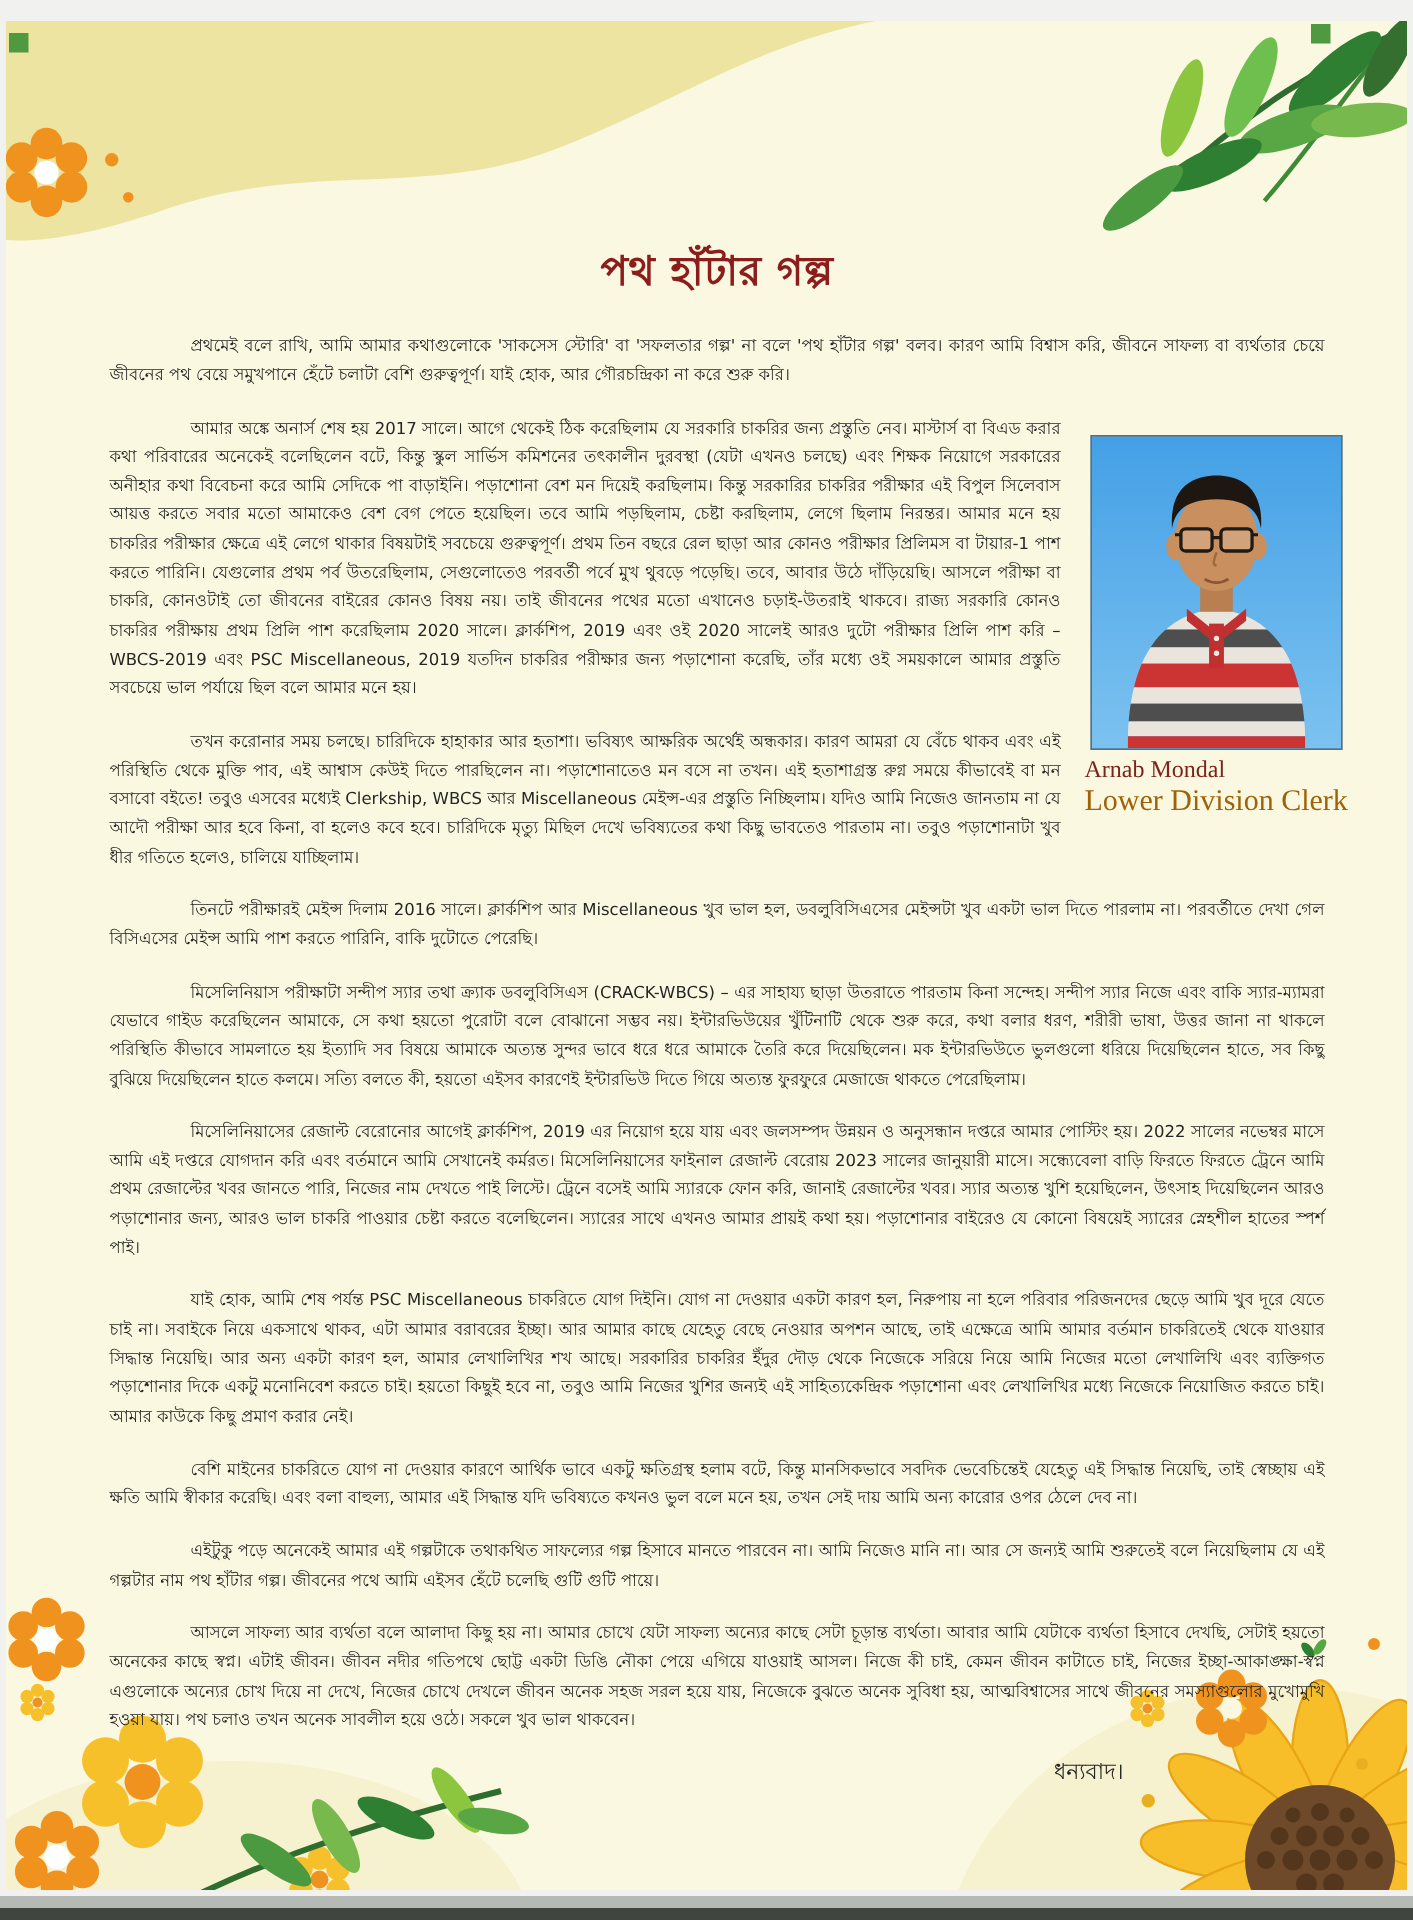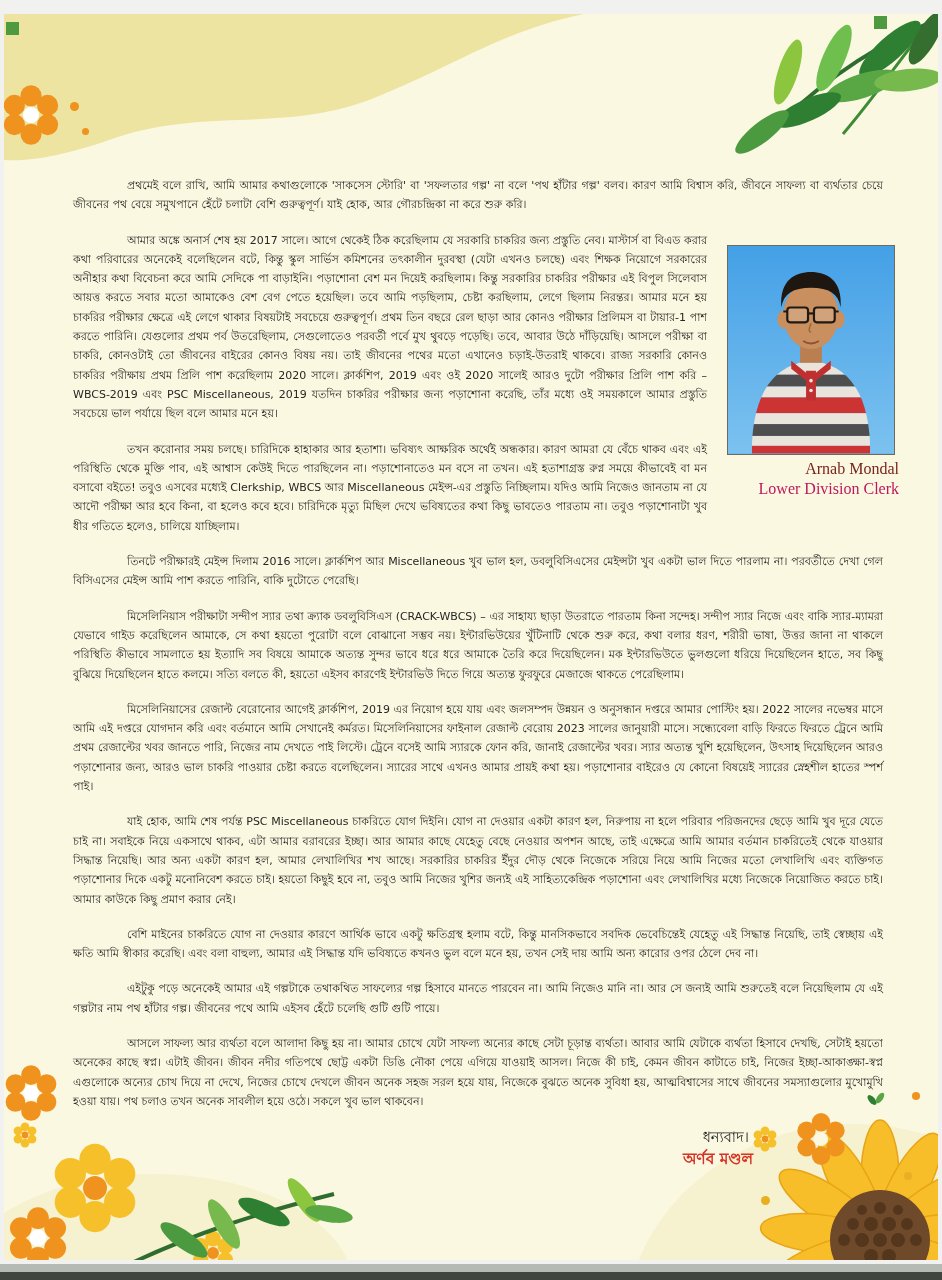--- a/index.html
+++ b/index.html
@@ -27,34 +27,34 @@
   h1.title{
     margin:0 0 14px 0;text-align:center;
     font-size:27px;font-weight:bold;color:#8b1e1c;
     letter-spacing:.5px;
   }
   .body-text p{
     margin:16px;text-align:justify;text-indent:54px;
     font-size:11px;line-height:19.3px;
   }
   .photo-float{
-    float:right;width:176px;margin:14px 0 6px 16px;text-align:right;
+    float:right;width:176px;margin:14px 0 6px 16px;text-align:left;
   }
   .photo-frame{
     width:168px;height:210px;margin:0 auto;
     border:1px solid #6b6b5e;background:#4fa3e3;box-sizing:border-box;
   }
   .photo-frame svg{display:block;width:100%;height:100%;}
   .cap-name{
     font-family:"Liberation Serif","DejaVu Serif",serif;
     font-size:16px;color:#7b241c;margin-top:4px;line-height:20px;
   }
   .cap-role{
     font-family:"Liberation Serif","DejaVu Serif",serif;
-    font-size:16px;color:#be185d;line-height:20px;
+    font-size:20px;color:#a16207;line-height:20px;
   }
   .closing-block{margin-top:10px;text-align:right;font-size:14.6px;line-height:20px;}
   .closing-thanks{padding-right:150px;color:#262624;}
   .signature{padding-right:146px;color:#d63226;font-weight:bold;font-size:15.5px;margin-top:2px;}
 </style>
 </head>
 <body>
 
 <svg width="0" height="0" style="position:absolute" aria-hidden="true">
   <defs>
@@ -177,20 +177,21 @@
     </svg>
   <div class="deco dot" style="left:908px;top:1078px;width:8px;height:8px;background:#f0921e;"></div>
   <div class="deco dot" style="left:757px;top:1182px;width:9px;height:9px;background:#e8b021;"></div>
   <div class="deco dot" style="left:900px;top:1158px;width:8px;height:8px;background:#e8b021;"></div>
   <svg class="deco" style="left:862px;top:1078px;" width="20" height="14" viewBox="0 0 20 14">
     <ellipse cx="6" cy="8" rx="3" ry="6" transform="rotate(-40 6 8)" fill="#2f7f33"></ellipse>
     <ellipse cx="14" cy="6" rx="3" ry="6" transform="rotate(35 14 6)" fill="#59a744"></ellipse>
   </svg>
 
   <div class="content">
+    <h1 class="title">পথ হাঁটার গল্প</h1>
 
     <div class="body-text">
       <p>প্রথমেই বলে রাখি, আমি আমার কথাগুলোকে 'সাকসেস স্টোরি' বা 'সফলতার গল্প' না বলে 'পথ হাঁটার গল্প' বলব। কারণ আমি বিশ্বাস করি, জীবনে সাফল্য বা ব্যর্থতার চেয়ে জীবনের পথ বেয়ে সমুখপানে হেঁটে চলাটা বেশি গুরুত্বপূর্ণ। যাই হোক, আর গৌরচন্দ্রিকা না করে শুরু করি।</p>
 
       <div class="photo-float">
         <div class="photo-frame">
           <svg viewBox="0 0 168 210">
             <defs>
               <linearGradient id="bgblue" x1="0" y1="0" x2="0" y2="1">
                 <stop offset="0" stop-color="#44a0e6"></stop>
@@ -247,20 +248,19 @@
       <p>মিসেলিনিয়াস পরীক্ষাটা সন্দীপ স্যার তথা ক্র্যাক ডবলুবিসিএস (CRACK-WBCS) – এর সাহায্য ছাড়া উতরাতে পারতাম কিনা সন্দেহ। সন্দীপ স্যার নিজে এবং বাকি স্যার-ম্যামরা যেভাবে গাইড করেছিলেন আমাকে, সে কথা হয়তো পুরোটা বলে বোঝানো সম্ভব নয়। ইন্টারভিউয়ের খুঁটিনাটি থেকে শুরু করে, কথা বলার ধরণ, শরীরী ভাষা, উত্তর জানা না থাকলে পরিস্থিতি কীভাবে সামলাতে হয় ইত্যাদি সব বিষয়ে আমাকে অত্যন্ত সুন্দর ভাবে ধরে ধরে আমাকে তৈরি করে দিয়েছিলেন। মক ইন্টারভিউতে ভুলগুলো ধরিয়ে দিয়েছিলেন হাতে, সব কিছু বুঝিয়ে দিয়েছিলেন হাতে কলমে। সত্যি বলতে কী, হয়তো এইসব কারণেই ইন্টারভিউ দিতে গিয়ে অত্যন্ত ফুরফুরে মেজাজে থাকতে পেরেছিলাম।</p>
       <p>মিসেলিনিয়াসের রেজাল্ট বেরোনোর আগেই ক্লার্কশিপ, 2019 এর নিয়োগ হয়ে যায় এবং জলসম্পদ উন্নয়ন ও অনুসন্ধান দপ্তরে আমার পোস্টিং হয়। 2022 সালের নভেম্বর মাসে আমি এই দপ্তরে যোগদান করি এবং বর্তমানে আমি সেখানেই কর্মরত। মিসেলিনিয়াসের ফাইনাল রেজাল্ট বেরোয় 2023 সালের জানুয়ারী মাসে। সন্ধ্যেবেলা বাড়ি ফিরতে ফিরতে ট্রেনে আমি প্রথম রেজাল্টের খবর জানতে পারি, নিজের নাম দেখতে পাই লিস্টে। ট্রেনে বসেই আমি স্যারকে ফোন করি, জানাই রেজাল্টের খবর। স্যার অত্যন্ত খুশি হয়েছিলেন, উৎসাহ দিয়েছিলেন আরও পড়াশোনার জন্য, আরও ভাল চাকরি পাওয়ার চেষ্টা করতে বলেছিলেন। স্যারের সাথে এখনও আমার প্রায়ই কথা হয়। পড়াশোনার বাইরেও যে কোনো বিষয়েই স্যারের স্নেহশীল হাতের স্পর্শ পাই।</p>
       <p>যাই হোক, আমি শেষ পর্যন্ত PSC Miscellaneous চাকরিতে যোগ দিইনি। যোগ না দেওয়ার একটা কারণ হল, নিরুপায় না হলে পরিবার পরিজনদের ছেড়ে আমি খুব দূরে যেতে চাই না। সবাইকে নিয়ে একসাথে থাকব, এটা আমার বরাবরের ইচ্ছা। আর আমার কাছে যেহেতু বেছে নেওয়ার অপশন আছে, তাই এক্ষেত্রে আমি আমার বর্তমান চাকরিতেই থেকে যাওয়ার সিদ্ধান্ত নিয়েছি। আর অন্য একটা কারণ হল, আমার লেখালিখির শখ আছে। সরকারির চাকরির ইঁদুর দৌড় থেকে নিজেকে সরিয়ে নিয়ে আমি নিজের মতো লেখালিখি এবং ব্যক্তিগত পড়াশোনার দিকে একটু মনোনিবেশ করতে চাই। হয়তো কিছুই হবে না, তবুও আমি নিজের খুশির জন্যই এই সাহিত্যকেন্দ্রিক পড়াশোনা এবং লেখালিখির মধ্যে নিজেকে নিয়োজিত করতে চাই। আমার কাউকে কিছু প্রমাণ করার নেই।</p>
       <p>বেশি মাইনের চাকরিতে যোগ না দেওয়ার কারণে আর্থিক ভাবে একটু ক্ষতিগ্রস্থ হলাম বটে, কিন্তু মানসিকভাবে সবদিক ভেবেচিন্তেই যেহেতু এই সিদ্ধান্ত নিয়েছি, তাই স্বেচ্ছায় এই ক্ষতি আমি স্বীকার করেছি। এবং বলা বাহুল্য, আমার এই সিদ্ধান্ত যদি ভবিষ্যতে কখনও ভুল বলে মনে হয়, তখন সেই দায় আমি অন্য কারোর ওপর ঠেলে দেব না।</p>
       <p>এইটুকু পড়ে অনেকেই আমার এই গল্পটাকে তথাকথিত সাফল্যের গল্প হিসাবে মানতে পারবেন না। আমি নিজেও মানি না। আর সে জন্যই আমি শুরুতেই বলে নিয়েছিলাম যে এই গল্পটার নাম পথ হাঁটার গল্প। জীবনের পথে আমি এইসব হেঁটে চলেছি গুটি গুটি পায়ে।</p>
       <p>আসলে সাফল্য আর ব্যর্থতা বলে আলাদা কিছু হয় না। আমার চোখে যেটা সাফল্য অন্যের কাছে সেটা চূড়ান্ত ব্যর্থতা। আবার আমি যেটাকে ব্যর্থতা হিসাবে দেখছি, সেটাই হয়তো অনেকের কাছে স্বপ্ন। এটাই জীবন। জীবন নদীর গতিপথে ছোট্ট একটা ডিঙি নৌকা পেয়ে এগিয়ে যাওয়াই আসল। নিজে কী চাই, কেমন জীবন কাটাতে চাই, নিজের ইচ্ছা-আকাঙ্ক্ষা-স্বপ্ন এগুলোকে অন্যের চোখ দিয়ে না দেখে, নিজের চোখে দেখলে জীবন অনেক সহজ সরল হয়ে যায়, নিজেকে বুঝতে অনেক সুবিধা হয়, আত্মবিশ্বাসের সাথে জীবনের সমস্যাগুলোর মুখোমুখি হওয়া যায়। পথ চলাও তখন অনেক সাবলীল হয়ে ওঠে। সকলে খুব ভাল থাকবেন।</p>
     </div>
 
     <div class="closing-block">
       <div class="closing-thanks">ধন্যবাদ।</div>
-      <div class="signature">অর্ণব মণ্ডল</div>
     </div>
   </div>
 
 </div>
 
 <div class="bottom-strip-light"></div>
 <div class="bottom-strip-dark"></div>
 
 </body></html>

